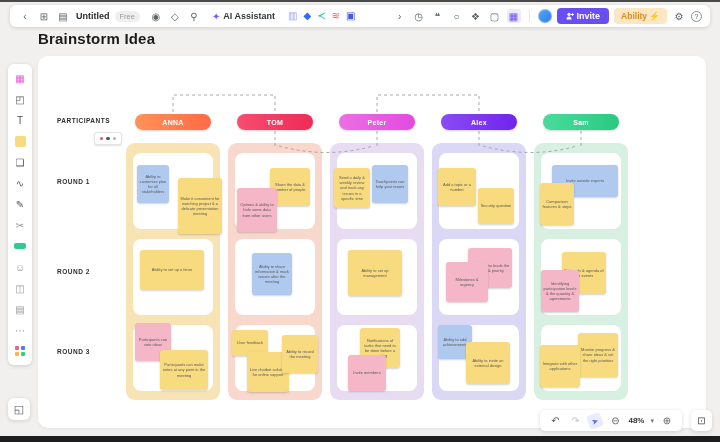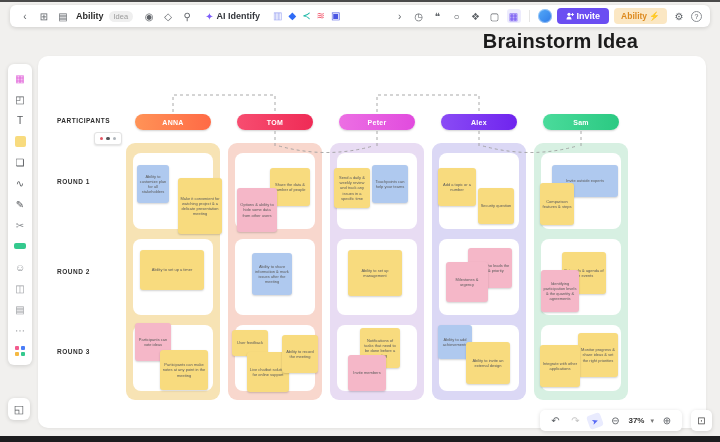--- a/index.html
+++ b/index.html
@@ -42,21 +42,21 @@
   .tool .bar { width:12px; height:6px; border-radius:2px; }
   .tool .dots { display:grid; grid-template-columns:4px 4px; grid-gap:2px; }
   .tool .dots i { width:4px; height:4px; border-radius:1px; display:block; }
   .side-btn { position:absolute; left:8px; top:398px; width:22px; height:22px; background:#fff;
               border-radius:6px; box-shadow:0 1px 4px rgba(0,0,0,.14); display:flex; align-items:center;
               justify-content:center; font-size:11px; color:#55585c; z-index:30; }
 
   
   .board { position:absolute; left:38px; top:56px; width:668px; height:372px; background:#fff;
            border-radius:10px; box-shadow:0 1px 3px rgba(0,0,0,.06); z-index:1; }
-  .board-title { position:absolute; left:38px; top:30px; width:600px; text-align:right; font-size:20px;
+  .board-title { position:absolute; left:38px; top:30px; width:600px; text-align:left; font-size:15px;
                  font-weight:bold; color:#1b1b1b; z-index:5; letter-spacing:.2px; }
   .plabel { position:absolute; font-size:6.5px; font-weight:bold; letter-spacing:.5px; color:#2e2e2e; }
   .widget { position:absolute; left:56px; top:76px; width:28px; height:13px; background:#fff;
             border:1px solid #e3e3e3; border-radius:3px; box-shadow:0 1px 2px rgba(0,0,0,.12);
             display:flex; align-items:center; justify-content:center; gap:3px; }
   .widget i { width:3.5px; height:3.5px; border-radius:50%; display:block; }
   .pill { position:absolute; height:16px; width:76px; border-radius:8px; display:flex; align-items:center;
           justify-content:center; color:#fff; font-size:7px; font-weight:bold; letter-spacing:.3px;
           box-shadow:0 1px 2px rgba(0,0,0,.18); z-index:4; }
   .col { position:absolute; width:94px; height:257px; border-radius:9px; z-index:2; }
@@ -85,30 +85,30 @@
 
 <div class="page">
   <div class="edge-top"></div>
 
   <div class="topbar">
     <span id="tb-left" style="display:flex;gap:5px;align-items:center;">
         <span class="ico">‹</span>
         <span class="ico">⊞</span>
       </span>
     <span class="ico">▤</span>
-    <span class="doc-title">Ability</span>
-    <span class="badge">Idea</span>
+    <span class="doc-title">Untitled</span>
+    <span class="badge">Free</span>
     <span id="tb-mid" style="display:flex;gap:5px;align-items:center;margin-left:4px;">
         <span class="ico">◉</span>
         <span class="ico">◇</span>
         <span class="ico">⚲</span>
       </span>
     <span class="ai-wrap">
       <span class="ai-logo">✦</span>
-      <span class="ai-label">AI Identify</span>
+      <span class="ai-label">AI Assistant</span>
     </span>
     <span id="tb-apps" class="app-row">
         <span class="app-ic" style="color: rgb(157, 166, 242);">▥</span>
         <span class="app-ic" style="color: rgb(47, 107, 246);">◆</span>
         <span class="app-ic" style="color: rgb(24, 183, 165);">≺</span>
         <span class="app-ic" style="color: rgb(242, 86, 107);">≋</span>
         <span class="app-ic" style="color: rgb(73, 86, 227);">▣</span>
       </span>
     <span class="spacer"></span>
     <span id="tb-right" style="display:flex;gap:5px;align-items:center;">
@@ -252,21 +252,21 @@
       <path d="M279 146 Q327 159 373 146"></path>
       <path d="M483 146 Q531 159 577 146"></path>
     </g>
   </svg>
 
   <div class="br-bar">
     <span class="ico">↶</span>
     <span class="ico muted">↷</span>
     <span class="pointer-ic">➤</span>
     <span class="ico">⊖</span>
-    <span class="zoom-val">37%</span>
+    <span class="zoom-val">48%</span>
     <span class="caret">▾</span>
     <span class="ico">⊕</span>
   </div>
   <div class="fit-btn">
       <span>⊡</span>
     </div>
 
   <div class="edge-bottom"></div>
 </div>
 

